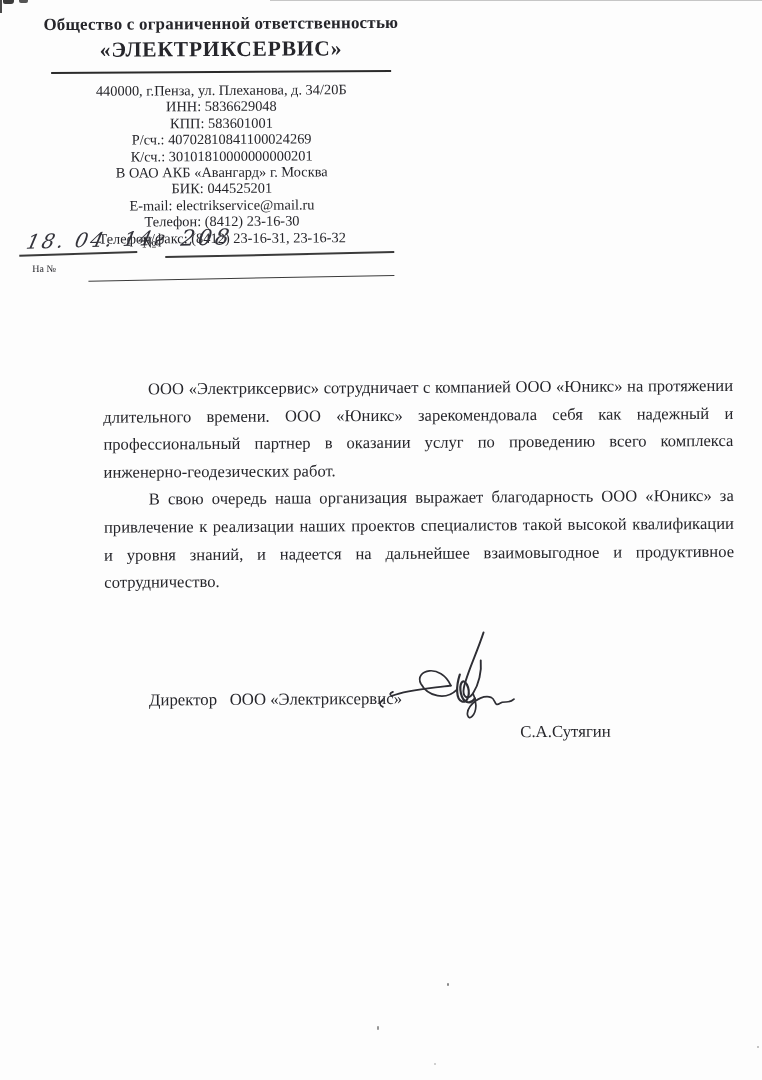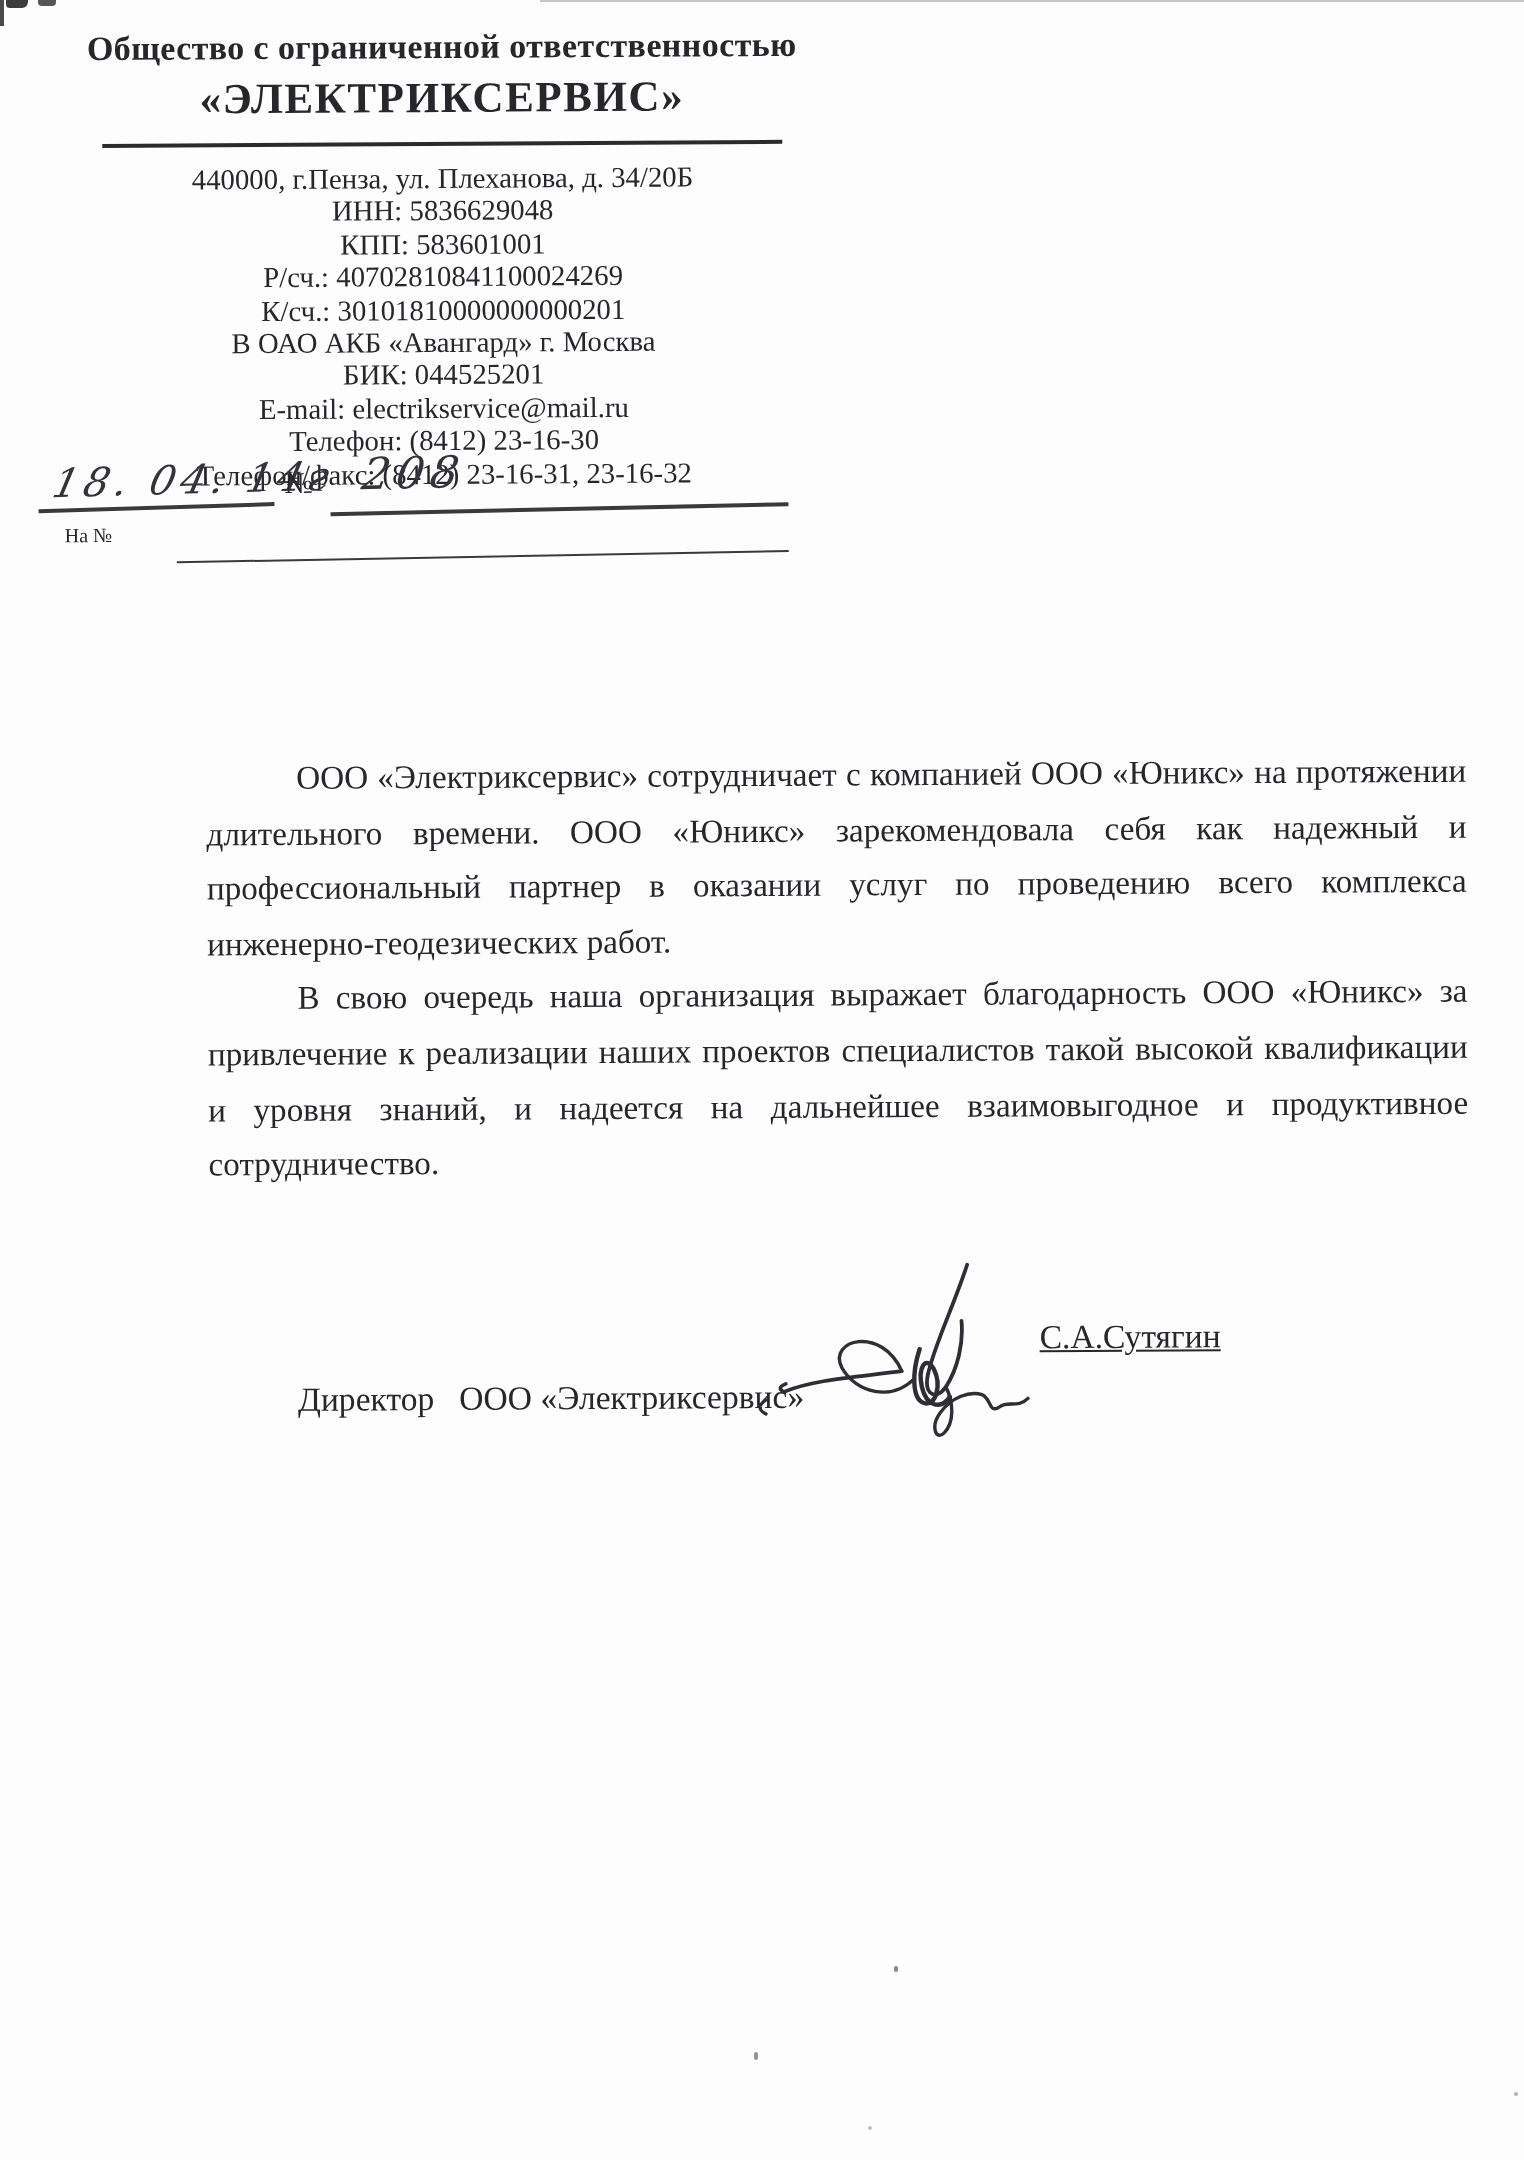--- a/index.html
+++ b/index.html
@@ -47,21 +47,21 @@
   .u-reply { left: 90px;  top: 277px; width: 306px; transform: rotate(-0.7deg); height: 1.4px; }
   .no-sign { position: absolute; left: 144px; top: 233px; font-size: 15px; }
   .reply-label { position: absolute; left: 34px; top: 261px; font-size: 10px; }
 
   
   .body-text { position: absolute; left: 104px; top: 374px; width: 630px; font-size: 16.6px; line-height: 27.6px; text-align: justify; }
   .body-text p { margin: 0; text-indent: 45px; }
 
   
   .sign-role { position: absolute; left: 148px; top: 689px; font-size: 16.8px; white-space: pre; }
-  .sign-name { position: absolute; left: 519px; top: 660px; font-size: 16.8px; text-decoration: underline; }
+  .sign-name { position: absolute; left: 519px; top: 723px; font-size: 16.8px; }
   .sign-svg  { position: absolute; left: 376px; top: 628px; }
   .sign-svg path { fill: none; stroke: #2e2e34; stroke-linecap: round; }
 </style>
 </head>
 <body>
 
 <div class="page">
 
   <div class="top-edge-line"></div>
   <div class="corner-mark-1"></div>

